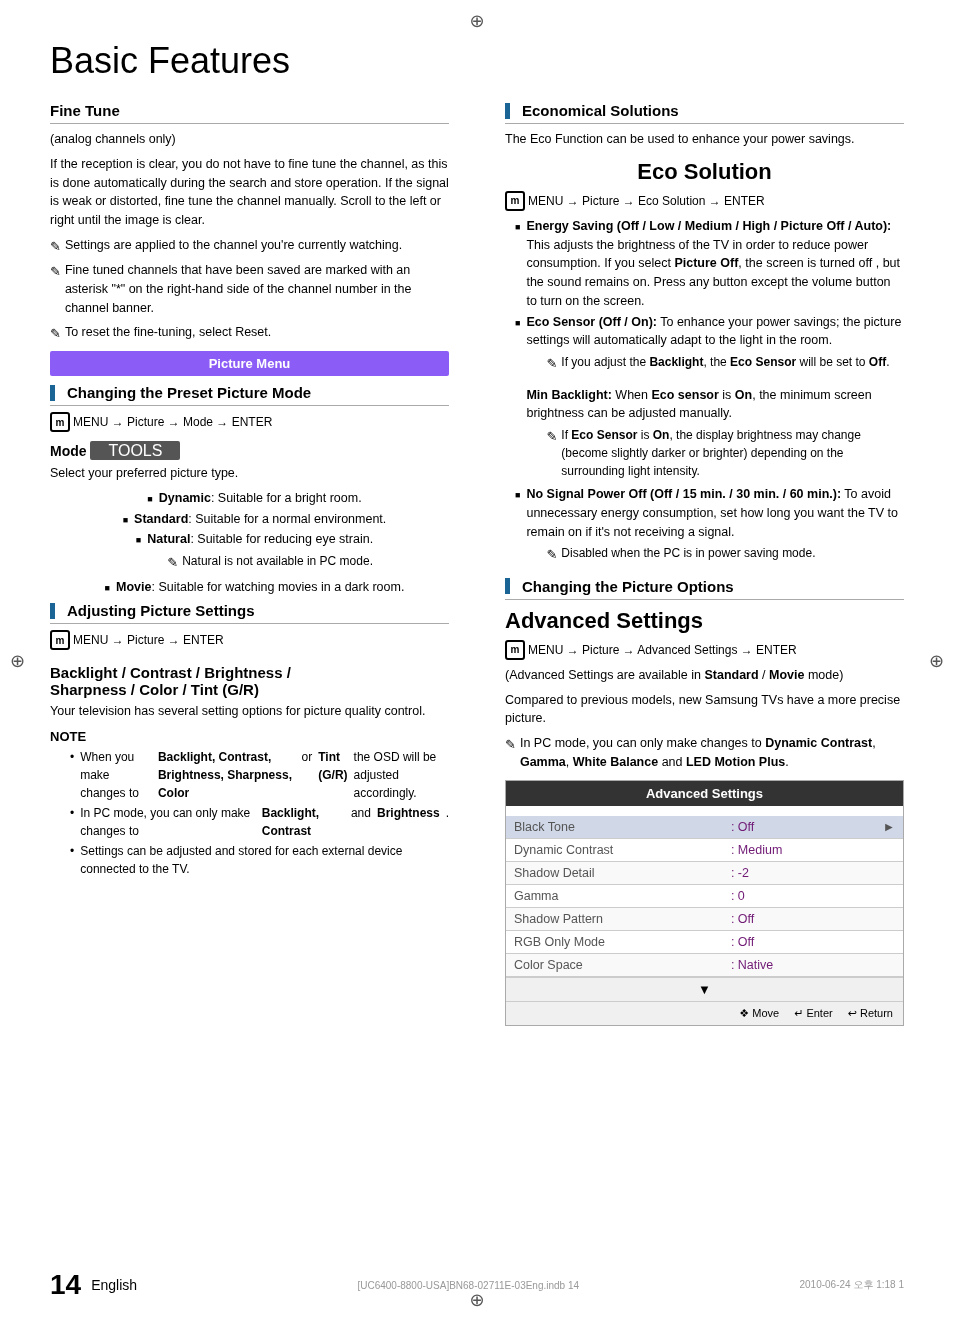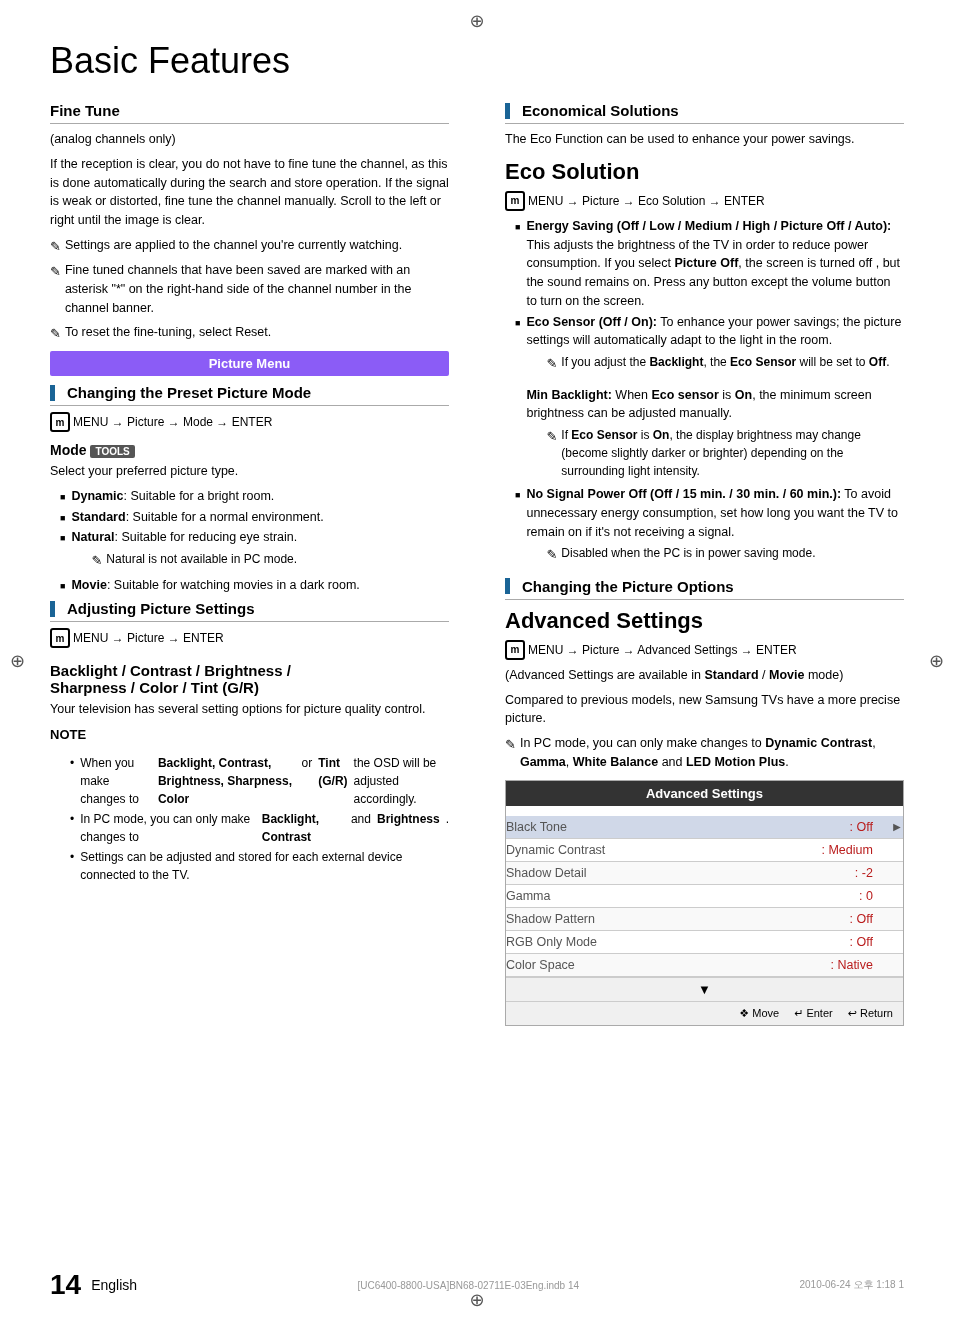--- a/index.html
+++ b/index.html
@@ -100,47 +100,48 @@
       list-style: none;
       margin: 4px 0 6px 10px;
     }
     .bullet-list li {
       display: flex;
       align-items: flex-start;
       gap: 6px;
       font-size: 12.5px;
       line-height: 1.5;
       margin-bottom: 2px;
+      justify-content: center;
     }
     .bullet-list li::before {
       content: "■";
       font-size: 9px;
       margin-top: 4px;
       flex-shrink: 0;
     }
     .tools-badge {
       background: #555;
       color: #fff;
-      font-size: 10px;
-      padding: 1px 5px;
+      font-size: 16px;
+      padding: 1px 18px;
       border-radius: 2px;
-      font-weight: bold;
+      font-weight: normal;
     }
     .sub-note {
       display: flex;
       align-items: flex-start;
       gap: 4px;
       margin: 3px 0 3px 20px;
       font-size: 12px;
       line-height: 1.5;
     }
     .note-header {
       font-weight: bold;
       font-size: 13px;
-      margin: 8px 0 12px 0;
+      margin: 8px 0 4px 0;
     }
     .sub-bullet {
       list-style: none;
       margin: 2px 0 4px 20px;
     }
     .sub-bullet li {
       display: flex;
       align-items: flex-start;
       gap: 6px;
       font-size: 12px;
@@ -173,28 +174,27 @@
     .adv-table tr:nth-child(odd) {
       background: #f9f9f9;
     }
     .adv-table tr:nth-child(even) {
       background: #fff;
     }
     .adv-table tr.highlight-row {
       background: #d0d8e8;
     }
     .adv-table td {
-      padding: 4px 0;
+      padding: 4px 8px;
     }
     .adv-table td:first-child {
       color: #555;
     }
     .adv-table td:nth-child(2) {
-      color: #b91c1c;
-      text-align: right;
+      color: #701a75;
     }
     .adv-table td:last-child {
       text-align: right;
       color: #555;
     }
     .table-footer {
       background: #f0f0f0;
       display: flex;
       justify-content: flex-end;
       gap: 15px;
@@ -363,21 +363,21 @@
     </div>
 
     <div class="col-right">
 
       <div class="section-heading">
         <span class="section-bar"></span>
         <span>Economical Solutions</span>
       </div>
       <p class="body-text">The Eco Function can be used to enhance your power savings.</p>
 
-      <div class="section-sub" style="font-size:22px; font-weight:bold; margin-top:10px;">Eco Solution</div>
+      <div class="section-sub" style="font-size:22px; font-weight:bold; margin-top:10px;text-align:center;">Eco Solution</div>
       <div class="menu-path">
         <span class="menu-icon">m</span>
         <span>MENU  → Picture → Eco Solution → ENTER</span>
       </div>
 
       <ul class="bullet-list">
         <li>
           <span><strong>Energy Saving (Off / Low / Medium / High / Picture Off / Auto):</strong> This adjusts the brightness of the TV in order to reduce power consumption. If you select <strong>Picture Off</strong>, the screen is turned off , but the sound remains on. Press any button except the volume button to turn on the screen.</span>
         </li>
         <li>

